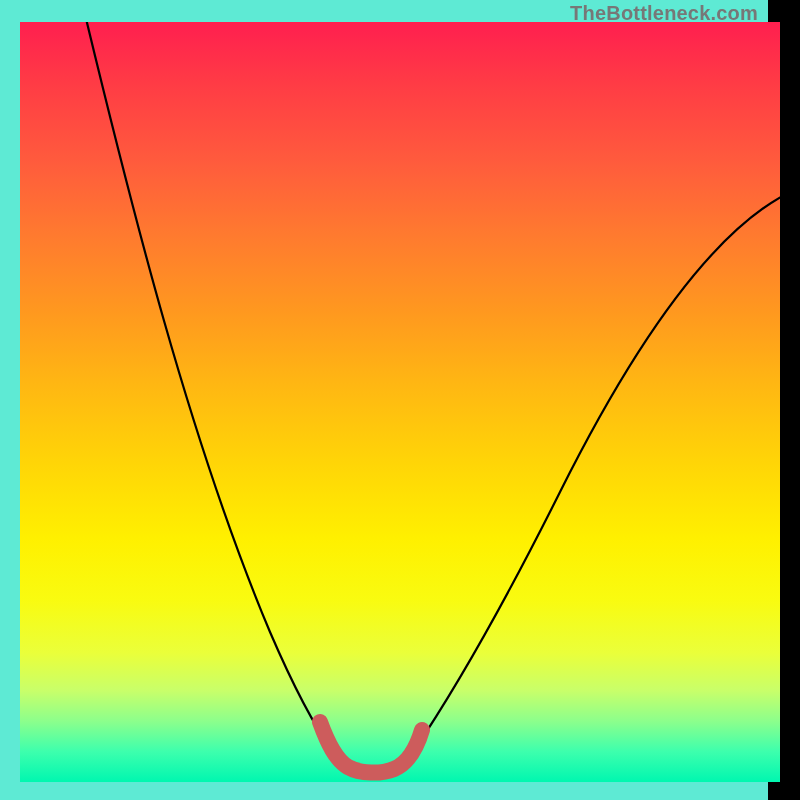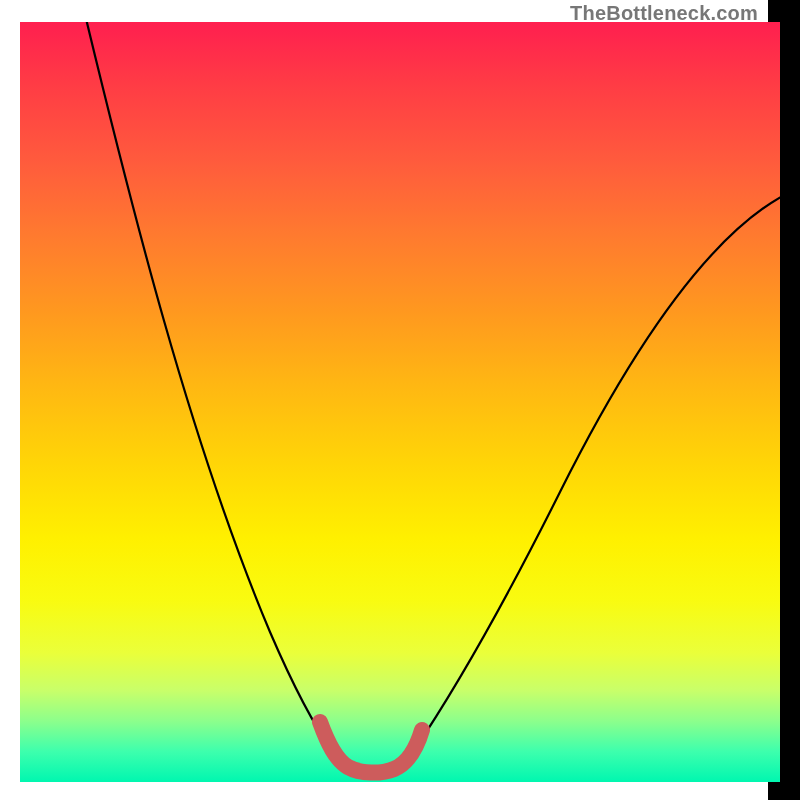--- a/index.html
+++ b/index.html
@@ -8,21 +8,21 @@
     width: 800px;
     height: 800px;
     background: #000;
     overflow: hidden;
     font-family: Arial, Helvetica, sans-serif;
   }
   .frame {
     position: relative;
     width: 768px;
     height: 800px;
-    background: #ffffff;
+    background: #5eead4;
   }
   .watermark {
     position: absolute;
     top: 2px;
     right: 10px;
     color: #777;
     font-size: 20px;
     font-weight: 600;
     letter-spacing: 0.2px;
     z-index: 5;

